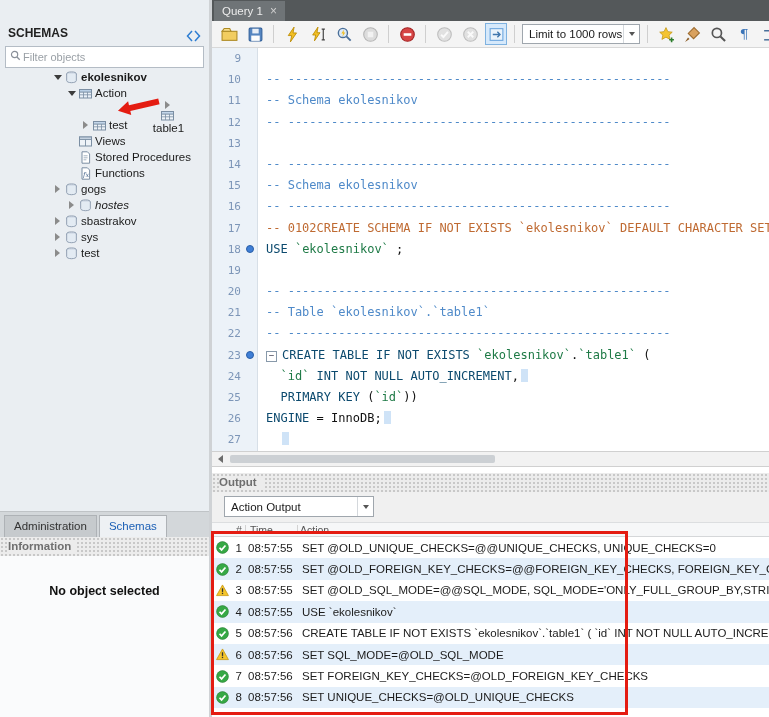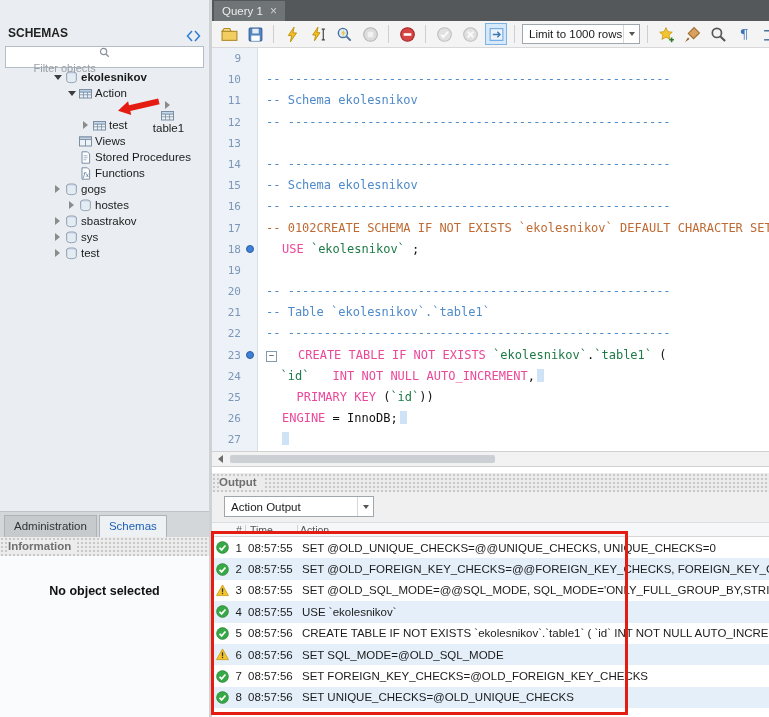--- a/index.html
+++ b/index.html
@@ -11,21 +11,21 @@
   .nav-titlebar{position:absolute;left:0;top:0;width:209px;height:22px;
       background:linear-gradient(#47b1ec,#1687cf);color:#fff;font-weight:bold;
       line-height:22px;padding-left:8px;box-sizing:border-box;}
   .grip{position:absolute;right:10px;top:8px;width:86px;height:7px;
       background-image:radial-gradient(rgba(255,255,255,.75) 1px, transparent 1.2px);
       background-size:5px 3px;}
   .schemas-row{position:absolute;left:0;top:22px;width:209px;height:22px;line-height:22px;
       padding-left:8px;box-sizing:border-box;font-weight:bold;color:#222;}
   .schemas-collapse{position:absolute;right:8px;top:5px;width:15px;height:12px;}
   .filter-row{position:absolute;left:0;top:44px;width:209px;height:24px;box-sizing:border-box;padding:2px 5px;}
-  .filter-box{height:20px;background:#fff;border:1px solid #b4bcc5;display:flex;align-items:center;padding:0 4px;flex-direction:column;}
+  .filter-box{height:20px;background:#fff;border:1px solid #b4bcc5;display:flex;align-items:center;padding:0 4px;}
   .filter-input{flex:1;border:none;outline:none;font-family:"Liberation Sans",sans-serif;
       font-size:11px;color:#444;background:transparent;min-width:0;}
   .filter-input::placeholder{color:#9aa0a6;}
   #tree{position:absolute;left:0;top:69px;width:209px;height:442px;overflow:hidden;margin-left:46px;}
   .trow{height:16px;display:flex;align-items:center;font-size:11.5px;white-space:nowrap;}
   .arrcell{width:11px;display:inline-flex;justify-content:center;flex:none;}
   .ticon{width:16px;display:inline-flex;justify-content:center;align-items:center;flex:none;}
   .ticon svg{width:13px;height:13px;}
   .tlabel{padding-left:2px;}
   .tlabel.b{font-weight:bold;}
@@ -72,21 +72,21 @@
   .gut{width:46px;flex:none;background:#ecf2f8;border-right:1px solid #d7dfe7;display:flex;box-sizing:border-box;}
   .num{flex:1;text-align:right;color:#7d96b8;font-size:11px;padding-right:2px;}
   .mark{width:14px;flex:none;position:relative;}
   .dot{position:absolute;right:3px;top:6px;width:8px;height:8px;border-radius:50%;
       background:#3f7fd6;border:1px solid #2a5fa8;box-sizing:border-box;}
   .codeln{padding-left:8px;white-space:pre;overflow:hidden;flex:1;}
   .fold{display:inline-block;width:9px;height:9px;border:1px solid #8899aa;background:#fff;
       line-height:7px;font-size:9px;text-align:center;color:#445;vertical-align:1px;margin-right:5px;
       font-style:normal;}
   .tailblk{display:inline-block;width:7px;height:13px;background:#cfe3f7;vertical-align:-2px;margin-left:2px;}
-  .sg-kw{color:#ec4899;margin-left:16px;}
+  .sg-kw{color:#0c4a6e;}
   .sg-cmt{color:#4f8ac9;}
   .sg-cmt2{color:#bf6a32;}
   .sg-idt{color:#1e7a46;}
   .sg-pln{color:#111;}
   
   .hscroll{position:absolute;left:0;top:451px;width:557px;height:16px;background:#f2f2f2;
       border-top:1px solid #d0d0d0;border-bottom:1px solid #d0d0d0;box-sizing:border-box;}
   .sbtn{position:absolute;left:2px;top:2px;width:13px;height:10px;display:inline-flex;align-items:center;justify-content:center;}
   .sthumb{position:absolute;left:18px;top:3px;width:265px;height:8px;background:#ccd0d4;border-radius:2px;}
   
@@ -227,21 +227,21 @@
           <i class="arr-right"></i>
         </span>
         <span class="ticon">
           <svg viewBox="0 0 14 14">
             <ellipse cx="7" cy="3.2" rx="5.2" ry="2.2" fill="#d5dee9" stroke="#8a99ad"></ellipse>
             <path d="M1.8 3.2v7.2c0 1.2 2.3 2.2 5.2 2.2s5.2-1 5.2-2.2V3.2" fill="#e3ebf3" stroke="#8a99ad"></path>
           </svg>
         </span>
         <span class="tlabel">gogs</span>
       </div>
-      <div class="trow" style="padding-left: 20px;">
+      <div class="trow" style="padding-left: 20px; font-style: italic;">
         <span class="arrcell">
           <i class="arr-right"></i>
         </span>
         <span class="ticon">
           <svg viewBox="0 0 14 14">
             <ellipse cx="7" cy="3.2" rx="5.2" ry="2.2" fill="#d5dee9" stroke="#8a99ad"></ellipse>
             <path d="M1.8 3.2v7.2c0 1.2 2.3 2.2 5.2 2.2s5.2-1 5.2-2.2V3.2" fill="#e3ebf3" stroke="#8a99ad"></path>
           </svg>
         </span>
         <span class="tlabel">hostes</span>

